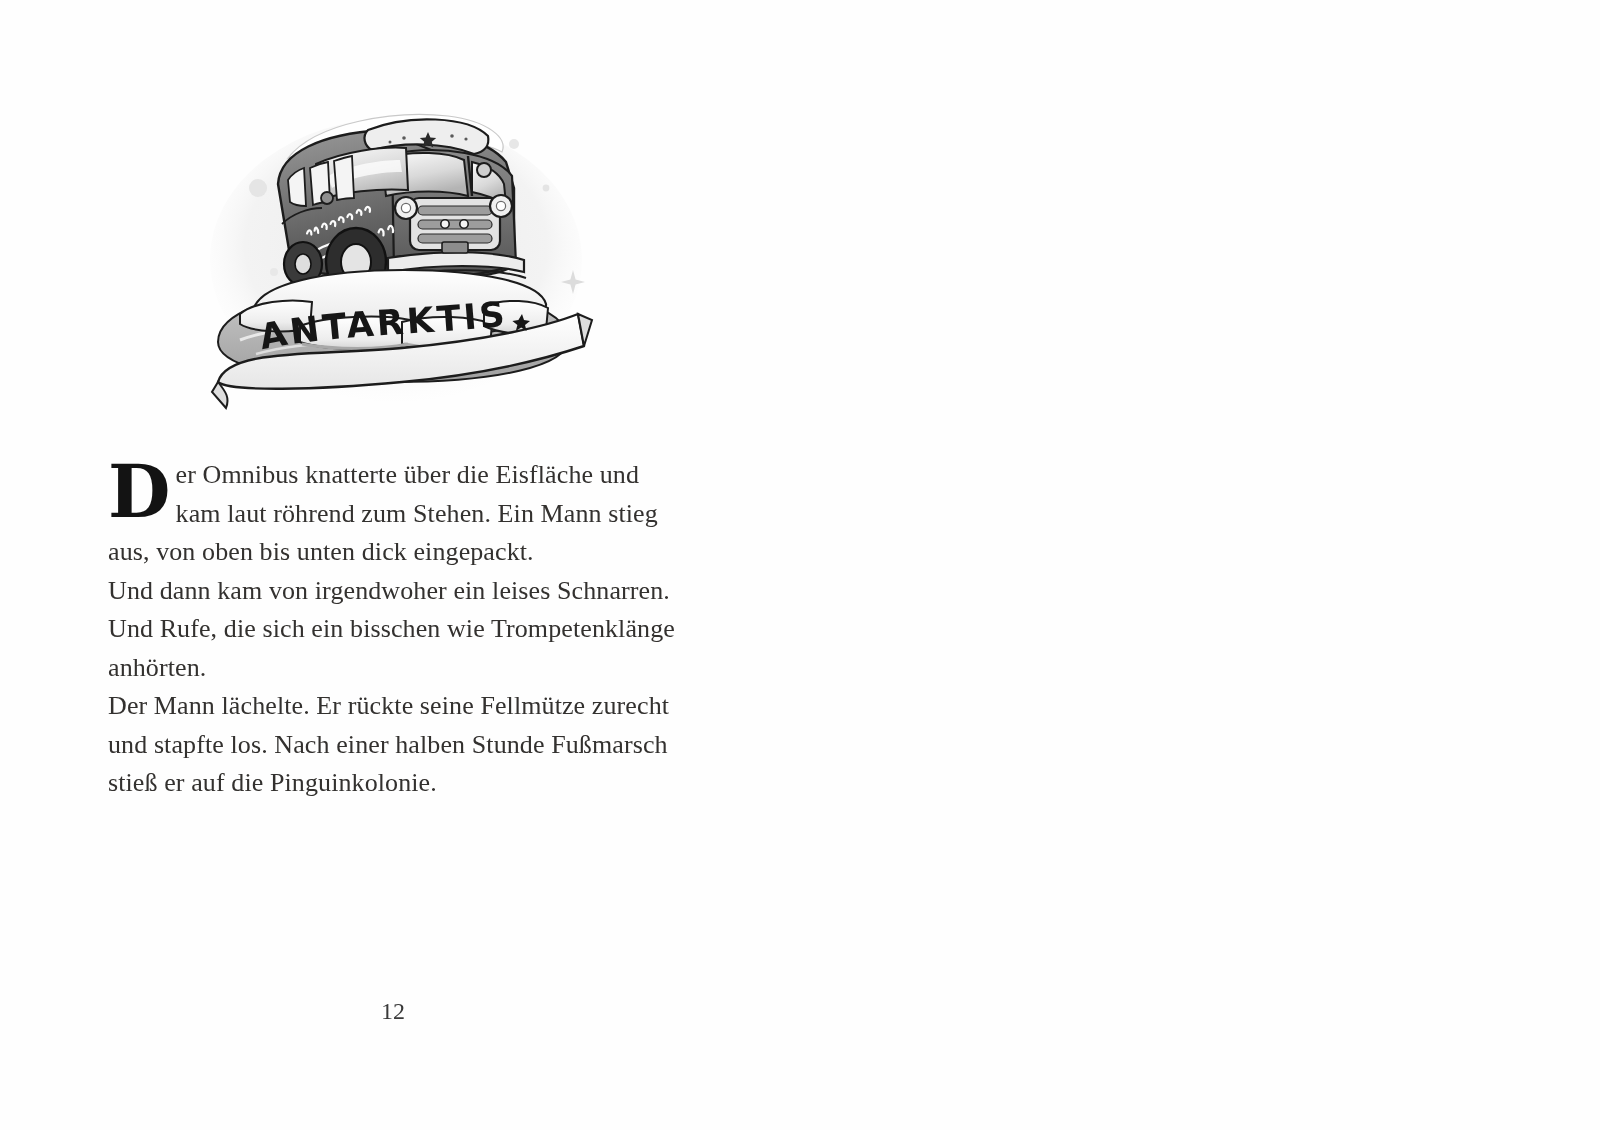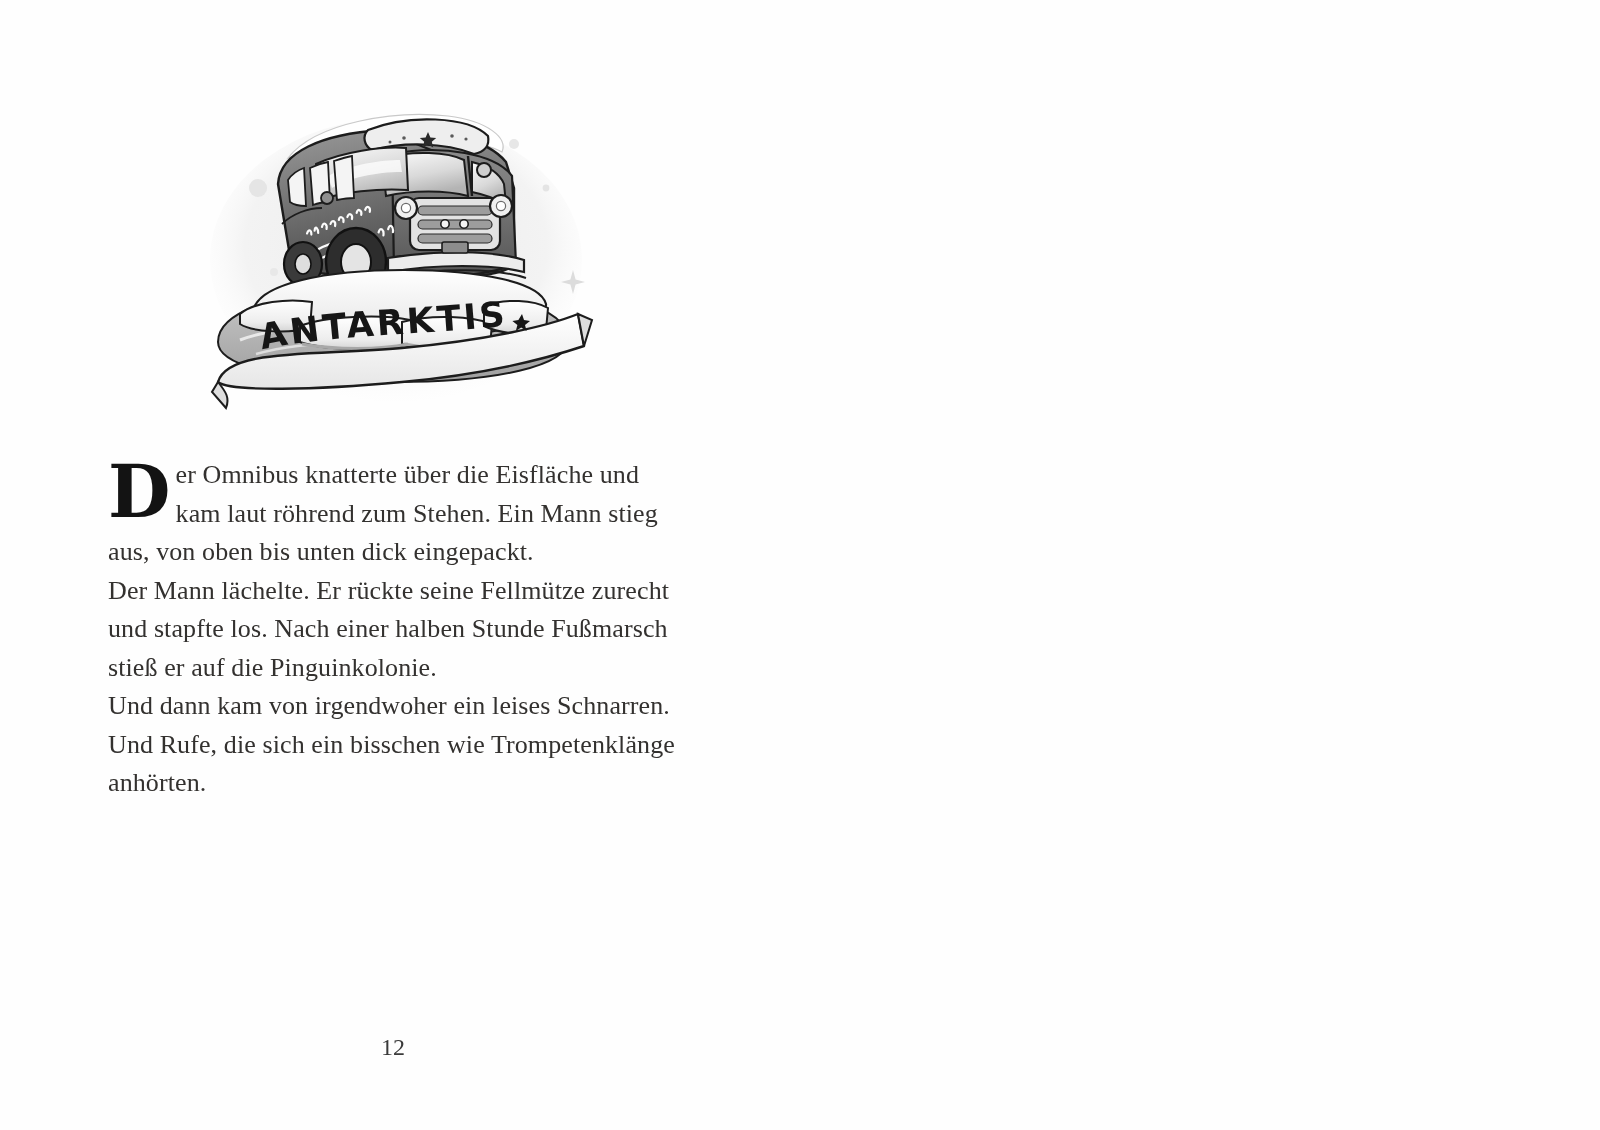--- a/index.html
+++ b/index.html
@@ -73,21 +73,20 @@
     padding-top: 2px;
   }
 
   
   .folio {
     position: absolute;
     font-size: 24px;
     color: #3a3a3a;
     text-align: center;
     width: 120px;
-    margin-top: 36px;
   }
   .folio-left  { left: 333px;  top: 998px; }
 
   
   .deco-star {
     position: absolute;
     left: 558px;
     top: 268px;
     width: 30px;
     height: 30px;
@@ -260,22 +259,22 @@
     <span class="deco-star">
       <svg viewBox="0 0 30 30" xmlns="http://www.w3.org/2000/svg">
         <path d="M15,2 L17.6,11.4 L27,14 L17.6,16.6 L15,26 L12.4,16.6 L3,14 L12.4,11.4 Z" fill="#dcdcdc"></path>
       </svg>
     </span>
 
     <div class="textblock textblock-left">
       <p class="dropcap-para">
         <span class="dropcap">D</span><span>er Omnibus knatterte über die Eisfläche und kam laut röhrend zum Stehen. Ein Mann stieg aus, von oben bis unten dick eingepackt.</span>
       </p>
+      <p><span>Und dann kam von irgendwoher ein leises Schnarren. Und Rufe, die sich ein bisschen wie Trompetenklänge anhörten.</span></p>
       <p><span>Der Mann lächelte. Er rückte seine Fellmütze zurecht und stapfte los. Nach einer halben Stunde Fußmarsch stieß er auf die Pinguinkolonie.</span></p>
-      <p><span>Und dann kam von irgendwoher ein leises Schnarren. Und Rufe, die sich ein bisschen wie Trompetenklänge anhörten.</span></p>
     </div>
 
     <div class="folio folio-left">12</div>
   </div>
 
   <div class="page page-right">
     
 
     
   </div>

